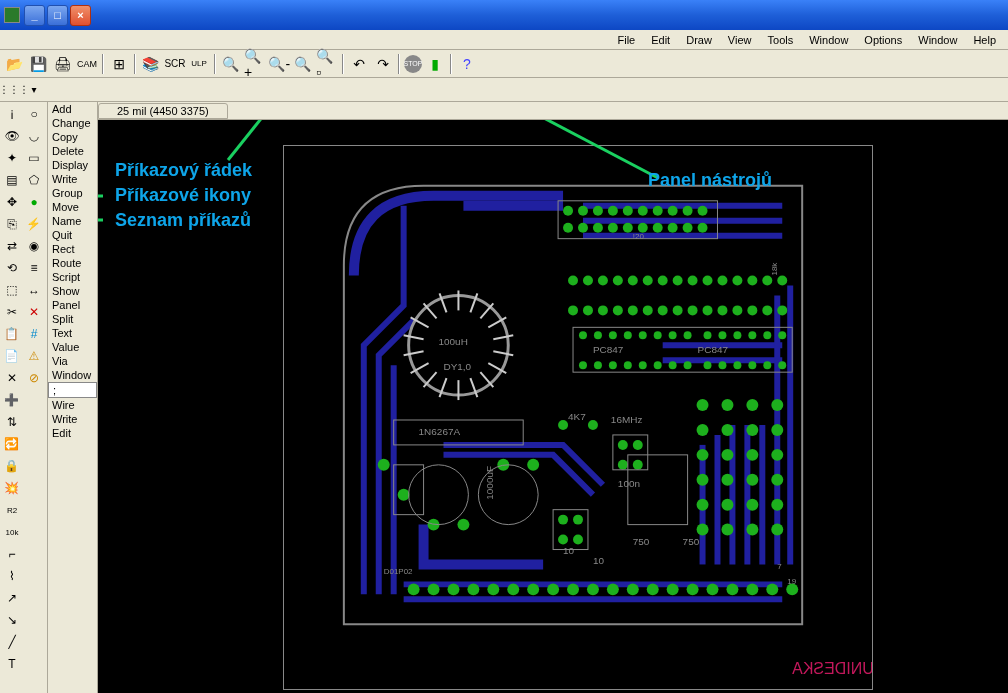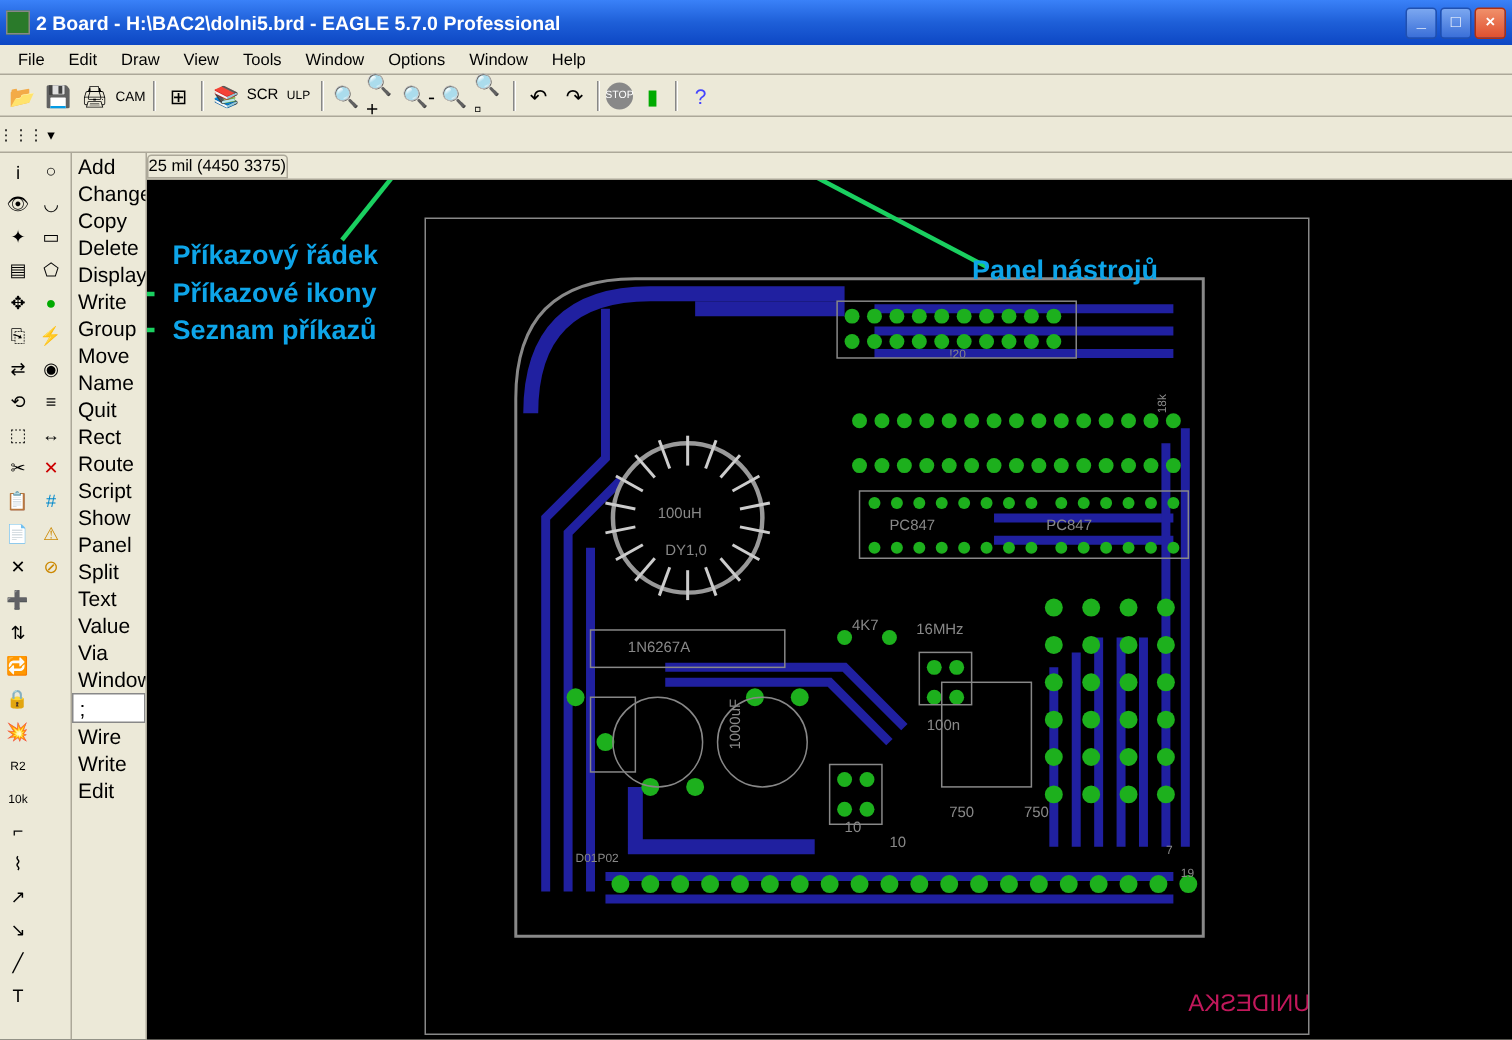--- a/index.html
+++ b/index.html
@@ -5,56 +5,55 @@
 * { margin: 0; padding: 0; box-sizing: border-box; font-family: Tahoma, sans-serif; }
 body { width: 1008px; height: 693px; overflow: hidden; background: #ece9d8; }
 
 .titlebar { height: 30px; background: linear-gradient(to bottom, #3a81f8 0%, #1e5fd8 50%, #0d47c4 100%); display: flex; align-items: center; padding: 0 4px; color: white; font-size: 13px; font-weight: bold; }
 .title-icon { width: 16px; height: 16px; background: #2a7a2a; margin-right: 4px; border: 1px solid #888; }
 .title-text { flex: 1; }
 .win-buttons { display: flex; gap: 2px; }
 .win-btn { width: 21px; height: 21px; background: linear-gradient(to bottom, #7ba7f0, #3a6fd8); border: 1px solid #2050b0; border-radius: 3px; display: flex; align-items: center; justify-content: center; color: white; font-size: 11px; font-weight: bold; cursor: pointer; }
 .win-btn.close { background: linear-gradient(to bottom, #f0906a, #e05030); border-color: #b03010; }
 
-.menubar { height: 20px; background: #ece9d8; display: flex; align-items: center; padding: 0 4px; font-size: 11px; border-bottom: 1px solid #aca899; }
+.menubar { height: 20px; background: #ece9d8; display: flex; align-items: center; padding: 0 4px; font-size: 11px; border-bottom: 1px solid #aca899; justify-content: flex-end; }
 .menu-item { padding: 2px 8px; cursor: pointer; }
 
 .toolbar { height: 28px; background: #ece9d8; display: flex; align-items: center; padding: 2px 4px; gap: 2px; border-bottom: 1px solid #aca899; }
 .tool-icon { width: 22px; height: 22px; display: flex; align-items: center; justify-content: center; cursor: pointer; font-size: 14px; }
 .tool-sep { width: 2px; height: 20px; border-left: 1px solid #888; border-right: 1px solid #fff; margin: 0 2px; }
 
 .params-bar { height: 24px; background: #ece9d8; display: flex; align-items: center; padding: 2px 4px; border-bottom: 1px solid #aca899; }
 .params-icon { width: 20px; height: 20px; display: flex; align-items: center; justify-content: center; font-size: 10px; }
 
 .main { display: flex; height: 591px; }
 
 .tool-palette { width: 48px; background: #ece9d8; border-right: 1px solid #aca899; display: flex; flex-direction: column; flex-wrap: wrap; align-content: flex-start; padding: 1px; }
 .pal-icon { width: 22px; height: 22px; display: flex; align-items: center; justify-content: center; cursor: pointer; font-size: 12px; margin: 0; }
 
 .cmd-panel { width: 50px; background: #ece9d8; border-right: 1px solid #aca899; overflow: hidden; }
-.cmd-item { font-size: 14px; padding: 1px 4px; cursor: pointer; white-space: nowrap; }
+.cmd-item { font-size: 11px; padding: 1px 4px; cursor: pointer; white-space: nowrap; }
 .cmd-item.sel { background: #fff; border: 1px solid #888; }
 
 .canvas-area { flex: 1; display: flex; flex-direction: column; }
 .coord-bar { height: 18px; background: #ece9d8; display: flex; align-items: center; border-bottom: 1px solid #aca899; }
-.coord-tab { font-size: 11px; padding: 1px 0; background: #ece9d8; border: 1px solid #aca899; border-radius: 3px 3px 0 0; }
+.coord-tab { font-size: 11px; padding: 1px 18px; background: #ece9d8; border: 1px solid #aca899; border-radius: 3px 3px 0 0; }
 
 .canvas { flex: 1; background: #000; position: relative; overflow: hidden; }
 .pcb { position: absolute; left: 185px; top: 25px; width: 590px; height: 545px; border: 1px solid #888; }
 
 .annot { position: absolute; color: #0ea5e9; font-weight: bold; font-size: 18px; font-family: Arial; z-index: 100; }
 
 svg.pcb-svg { width: 100%; height: 100%; }
 </style>
 </head>
 <body>
 
 <div class="titlebar">
   <div class="title-icon"></div>
-  <div class="title-text">2 Board - H:\BAC2\dolni5.brd - EAGLE 5.7.0 Professional</div>
   <div class="win-buttons">
     <div class="win-btn">_</div>
     <div class="win-btn">□</div>
     <div class="win-btn close">×</div>
   </div>
 </div>
 
 <div class="menubar">
   <span class="menu-item">File</span>
   <span class="menu-item">Edit</span>

